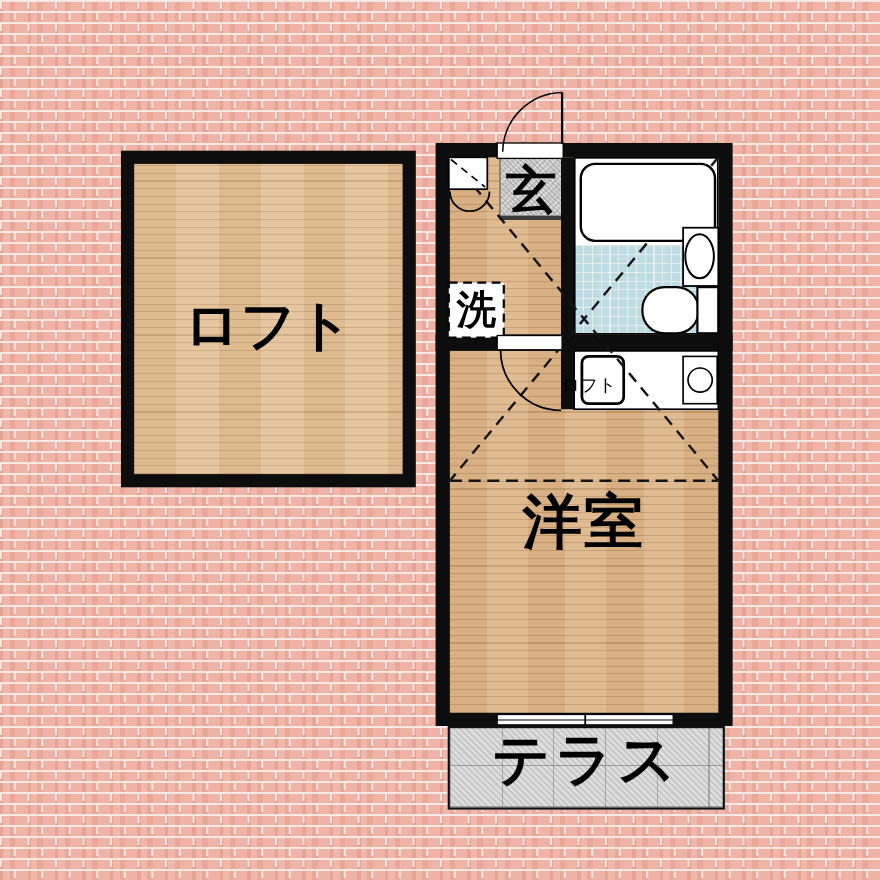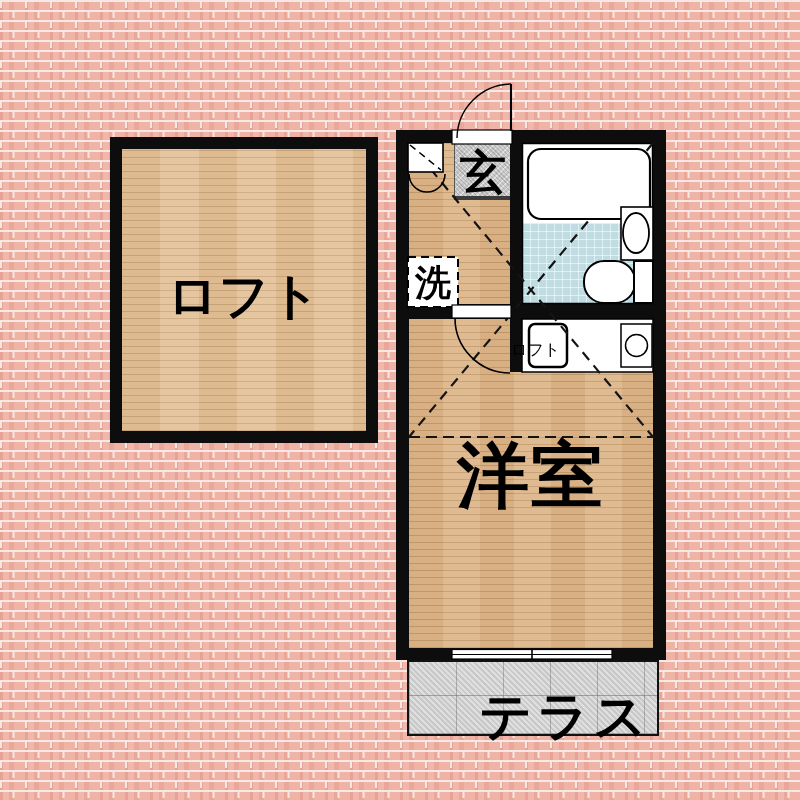--- a/index.html
+++ b/index.html
@@ -62,23 +62,23 @@
       repeating-linear-gradient(90deg, rgba(110,110,110,.45) 0 1px, transparent 1px 47px),
       repeating-linear-gradient(45deg, rgba(0,0,0,.06) 0 2px, rgba(255,255,255,.25) 2px 4px);
   }
   svg.overlay{position:absolute;left:0;top:0;z-index:5;}
   .label{position:absolute;z-index:9;color:#000;font-weight:700;text-align:center;white-space:nowrap;}
   .lbl-loftroom{left:122px;top:263px;width:244px;font-size:50px;line-height:66px;}
   .lbl-genkan{left:454px;top:147px;width:58px;font-size:46px;line-height:50px;}
   .lbl-sen{left:408px;top:263px;width:50px;font-size:36px;line-height:40px;}
   .lbl-loftsmall{left:511px;top:341px;font-size:16px;line-height:18px;font-weight:400;}
   .lbl-room{left:409px;top:443px;width:244px;}
-  .lbl-room .l1{font-size:72px;line-height:64px;letter-spacing:2px;}
+  .lbl-room .l1{font-size:54px;line-height:64px;letter-spacing:2px;}
   .lbl-room .l2{font-size:57px;line-height:60px;}
-  .lbl-terrace{left:407px;top:688px;width:252px;font-size:52px;line-height:56px;letter-spacing:4px;padding-left:32px;}
+  .lbl-terrace{left:407px;top:663px;width:252px;font-size:52px;line-height:56px;letter-spacing:4px;}
 </style>
 </head>
 <body>
 
 <div class="scene">
 
   <div class="abs loft-room wood-light"></div>
 
   <div class="abs terrace"></div>
 

